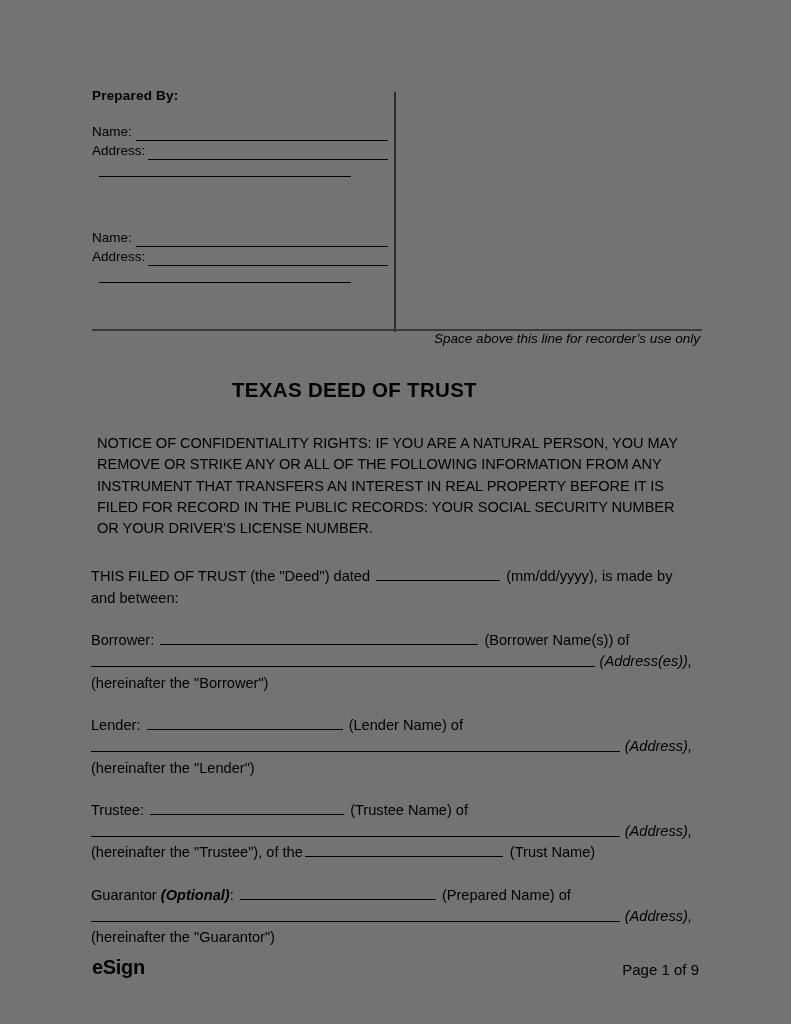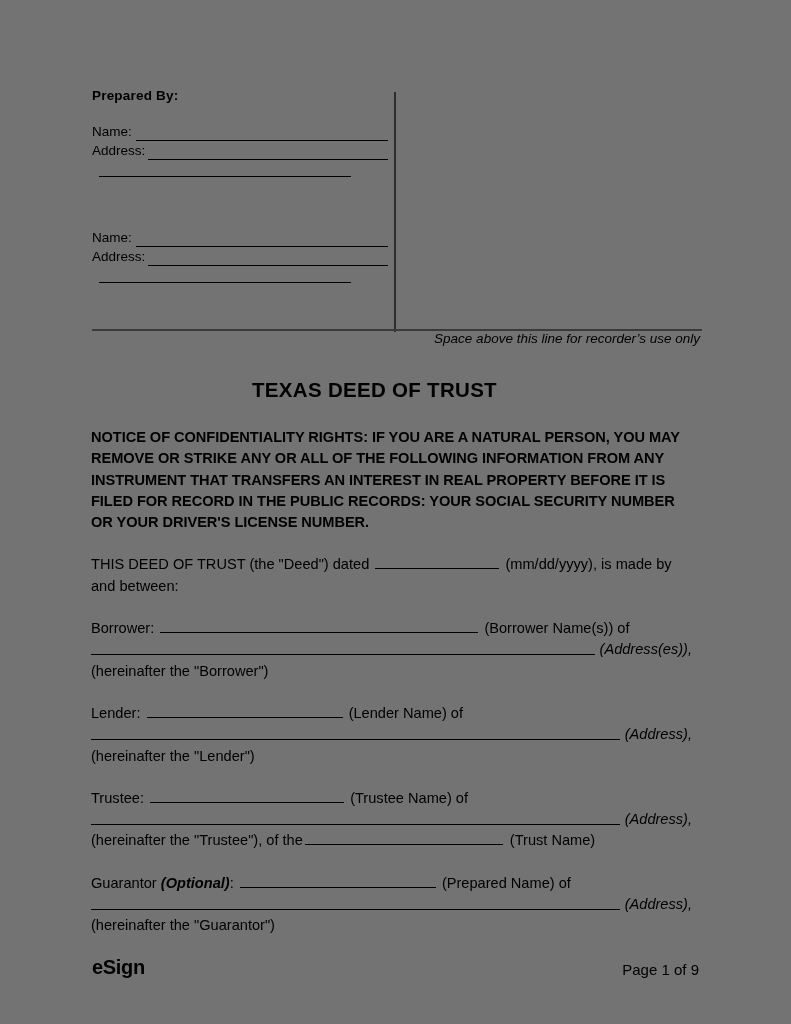--- a/index.html
+++ b/index.html
@@ -103,36 +103,34 @@
   .doc-title {
     position: absolute;
     left: 0;
     top: 378px;
     width: 709px;
     text-align: center;
     font-size: 20.5px;
     font-weight: bold;
     letter-spacing: 0.3px;
     margin: 0;
-    padding-left: 20px;
   }
 
   
   .body-area {
     position: absolute;
     left: 91px;
     top: 427px;
     width: 601px;
     font-size: 14.6px;
     line-height: 21.3px;
   }
   .notice {
-    margin: 0;
+    margin: 6px;
     letter-spacing: -0.05px;
-    font-weight: bold;
   }
   .para {
     margin: 0;
     padding-top: 21px;
   }
 
   .inline-rule {
     display: inline-block;
     border-bottom: 1.5px solid #000;
     height: 12px;
@@ -233,21 +231,21 @@
   <div class="recorder-hr"></div>
   <div class="recorder-caption">Space above this line for recorder’s use only</div>
 
   <h1 class="doc-title">TEXAS DEED OF TRUST</h1>
 
   <div class="body-area">
 
     <p class="notice">NOTICE OF CONFIDENTIALITY RIGHTS: IF YOU ARE A NATURAL PERSON, YOU MAY REMOVE OR STRIKE ANY OR ALL OF THE FOLLOWING INFORMATION FROM ANY INSTRUMENT THAT TRANSFERS AN INTEREST IN REAL PROPERTY BEFORE IT IS FILED FOR RECORD IN THE PUBLIC RECORDS: YOUR SOCIAL SECURITY NUMBER OR YOUR DRIVER'S LICENSE NUMBER.</p>
 
     <p class="para">
-      <span>THIS DEED OF TRUST (the "Deed") dated</span>
+      <span>THIS FILED OF TRUST (the "Deed") dated</span>
       <span class="inline-rule r-date"></span>
       <span>(mm/dd/yyyy), is made by and between:</span>
     </p>
 
     <p class="para">
       <b class="lbl">Borrower</b><span>:</span>
       <span class="inline-rule r-bname"></span>
       <span>(Borrower Name(s)) of</span>
       <span class="addr-line">
         <span class="r-addr-full"></span>

